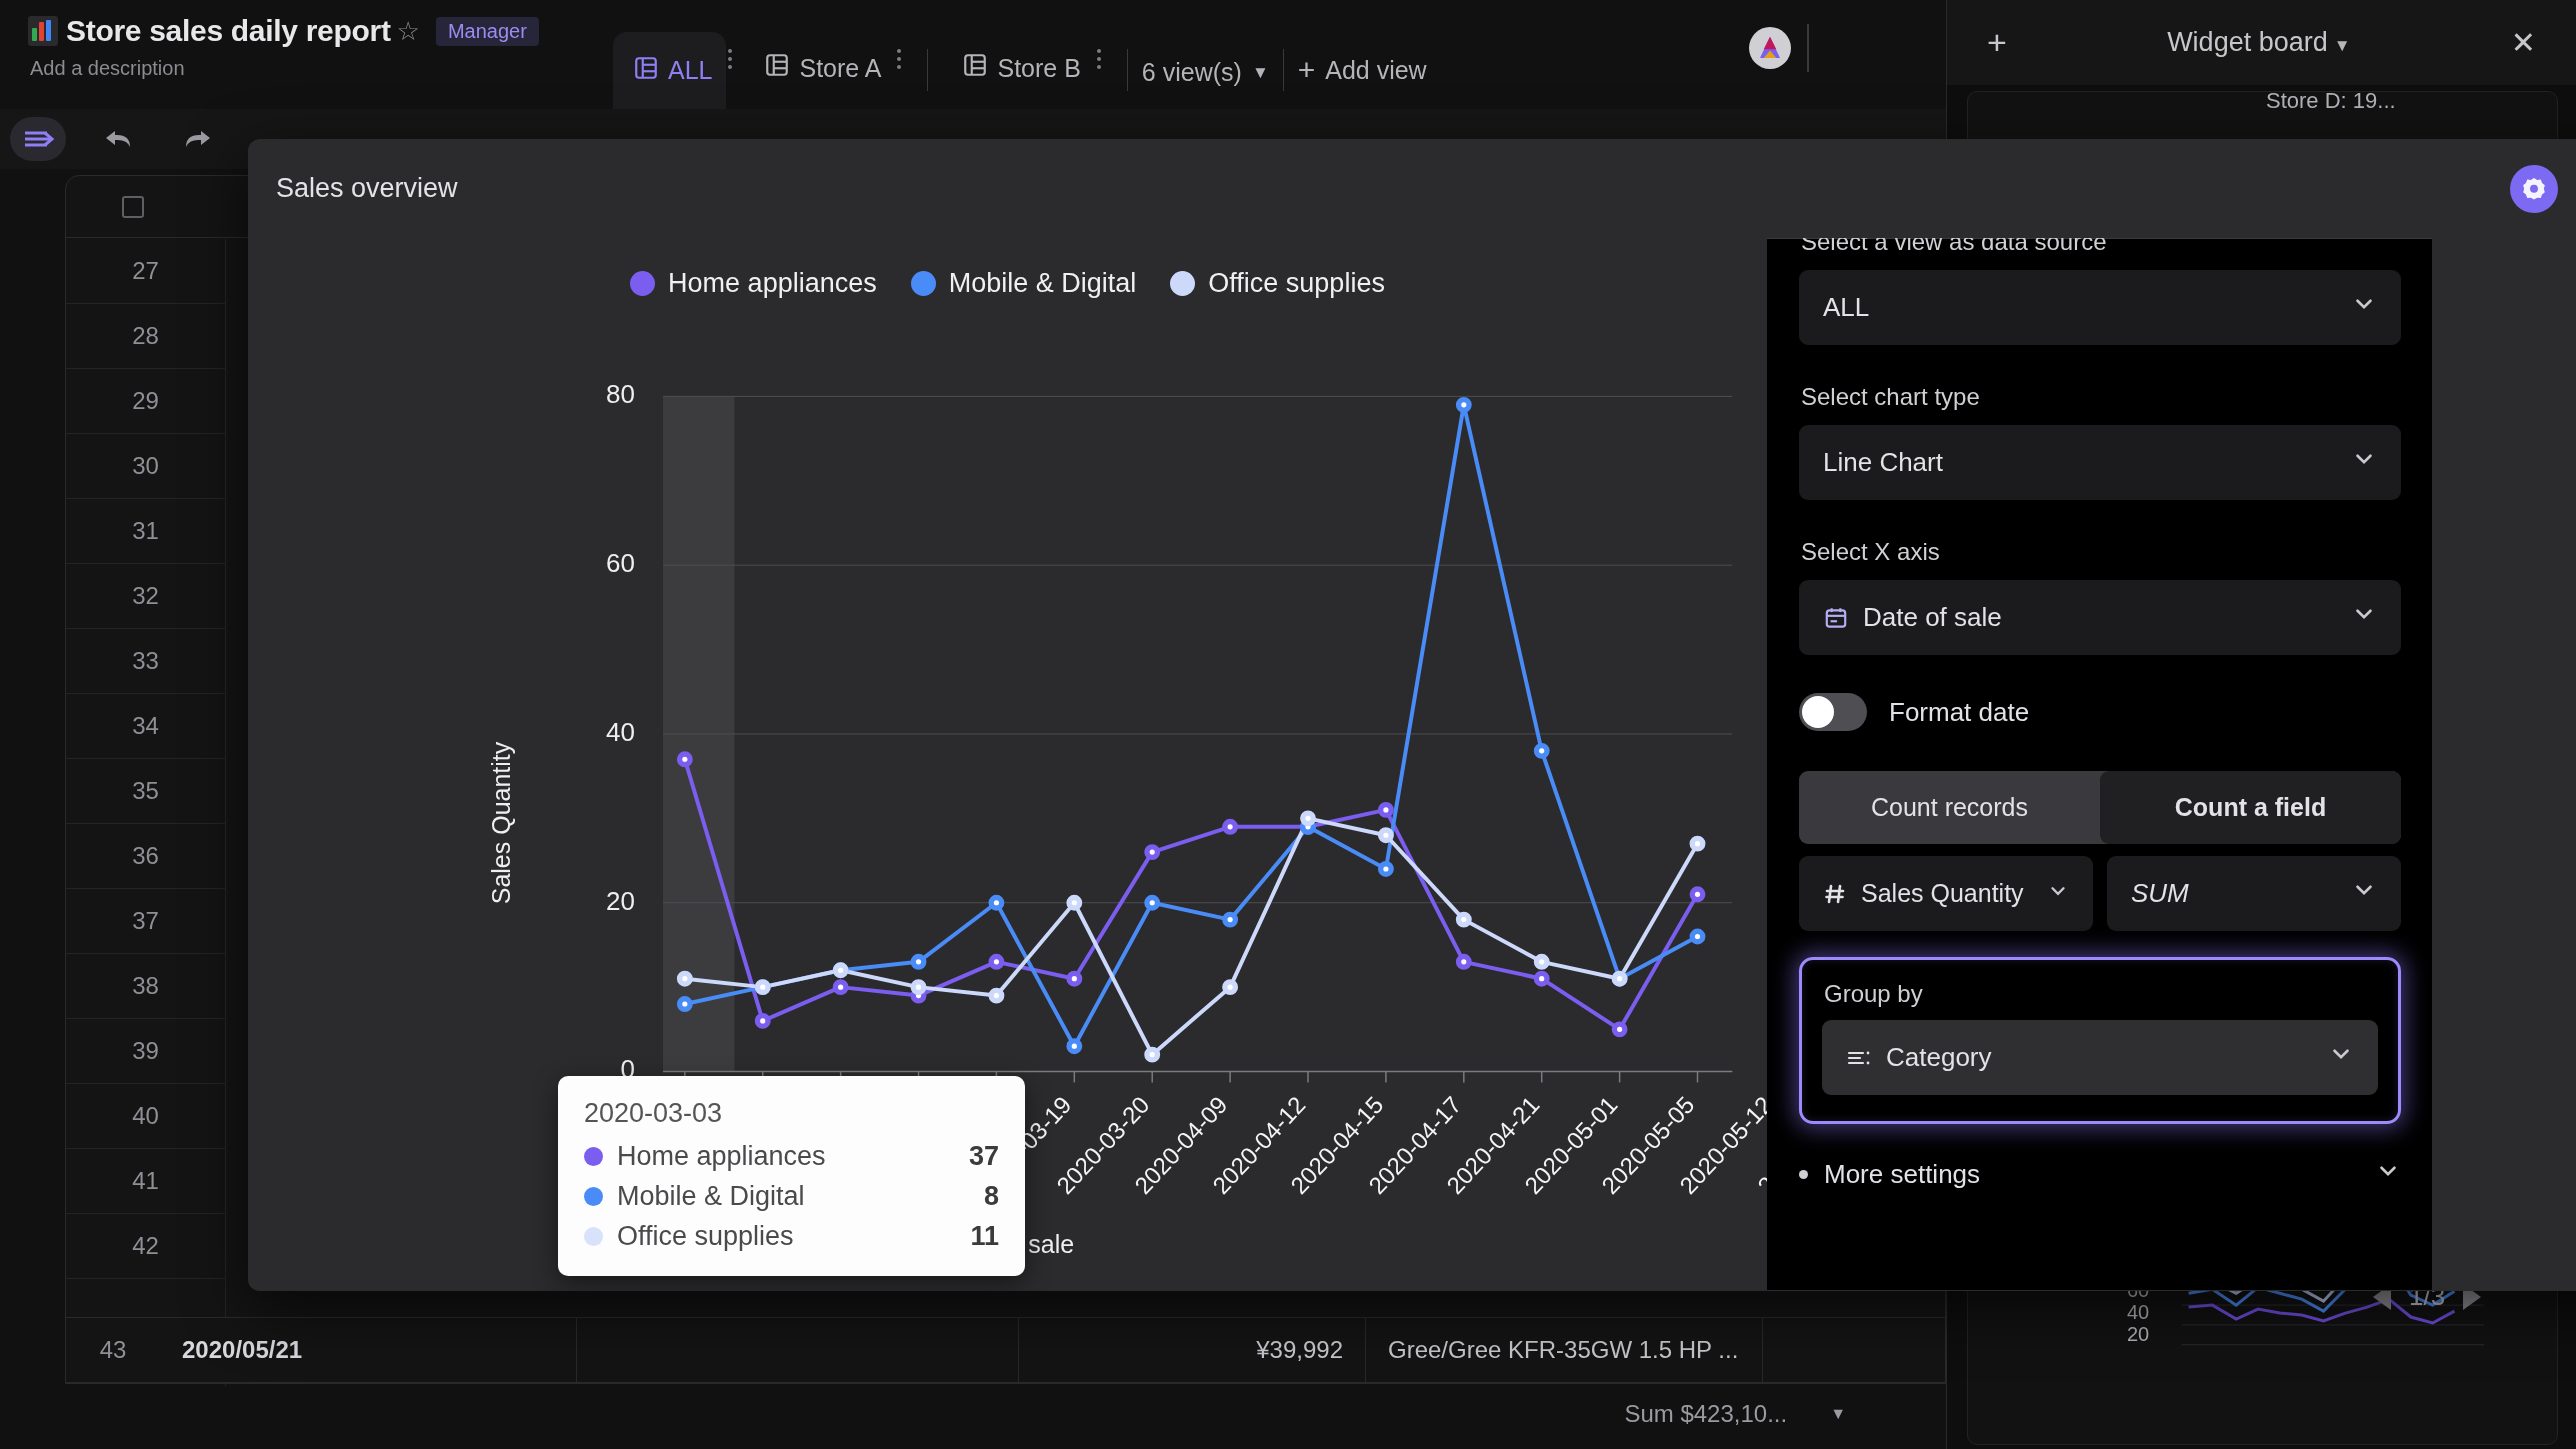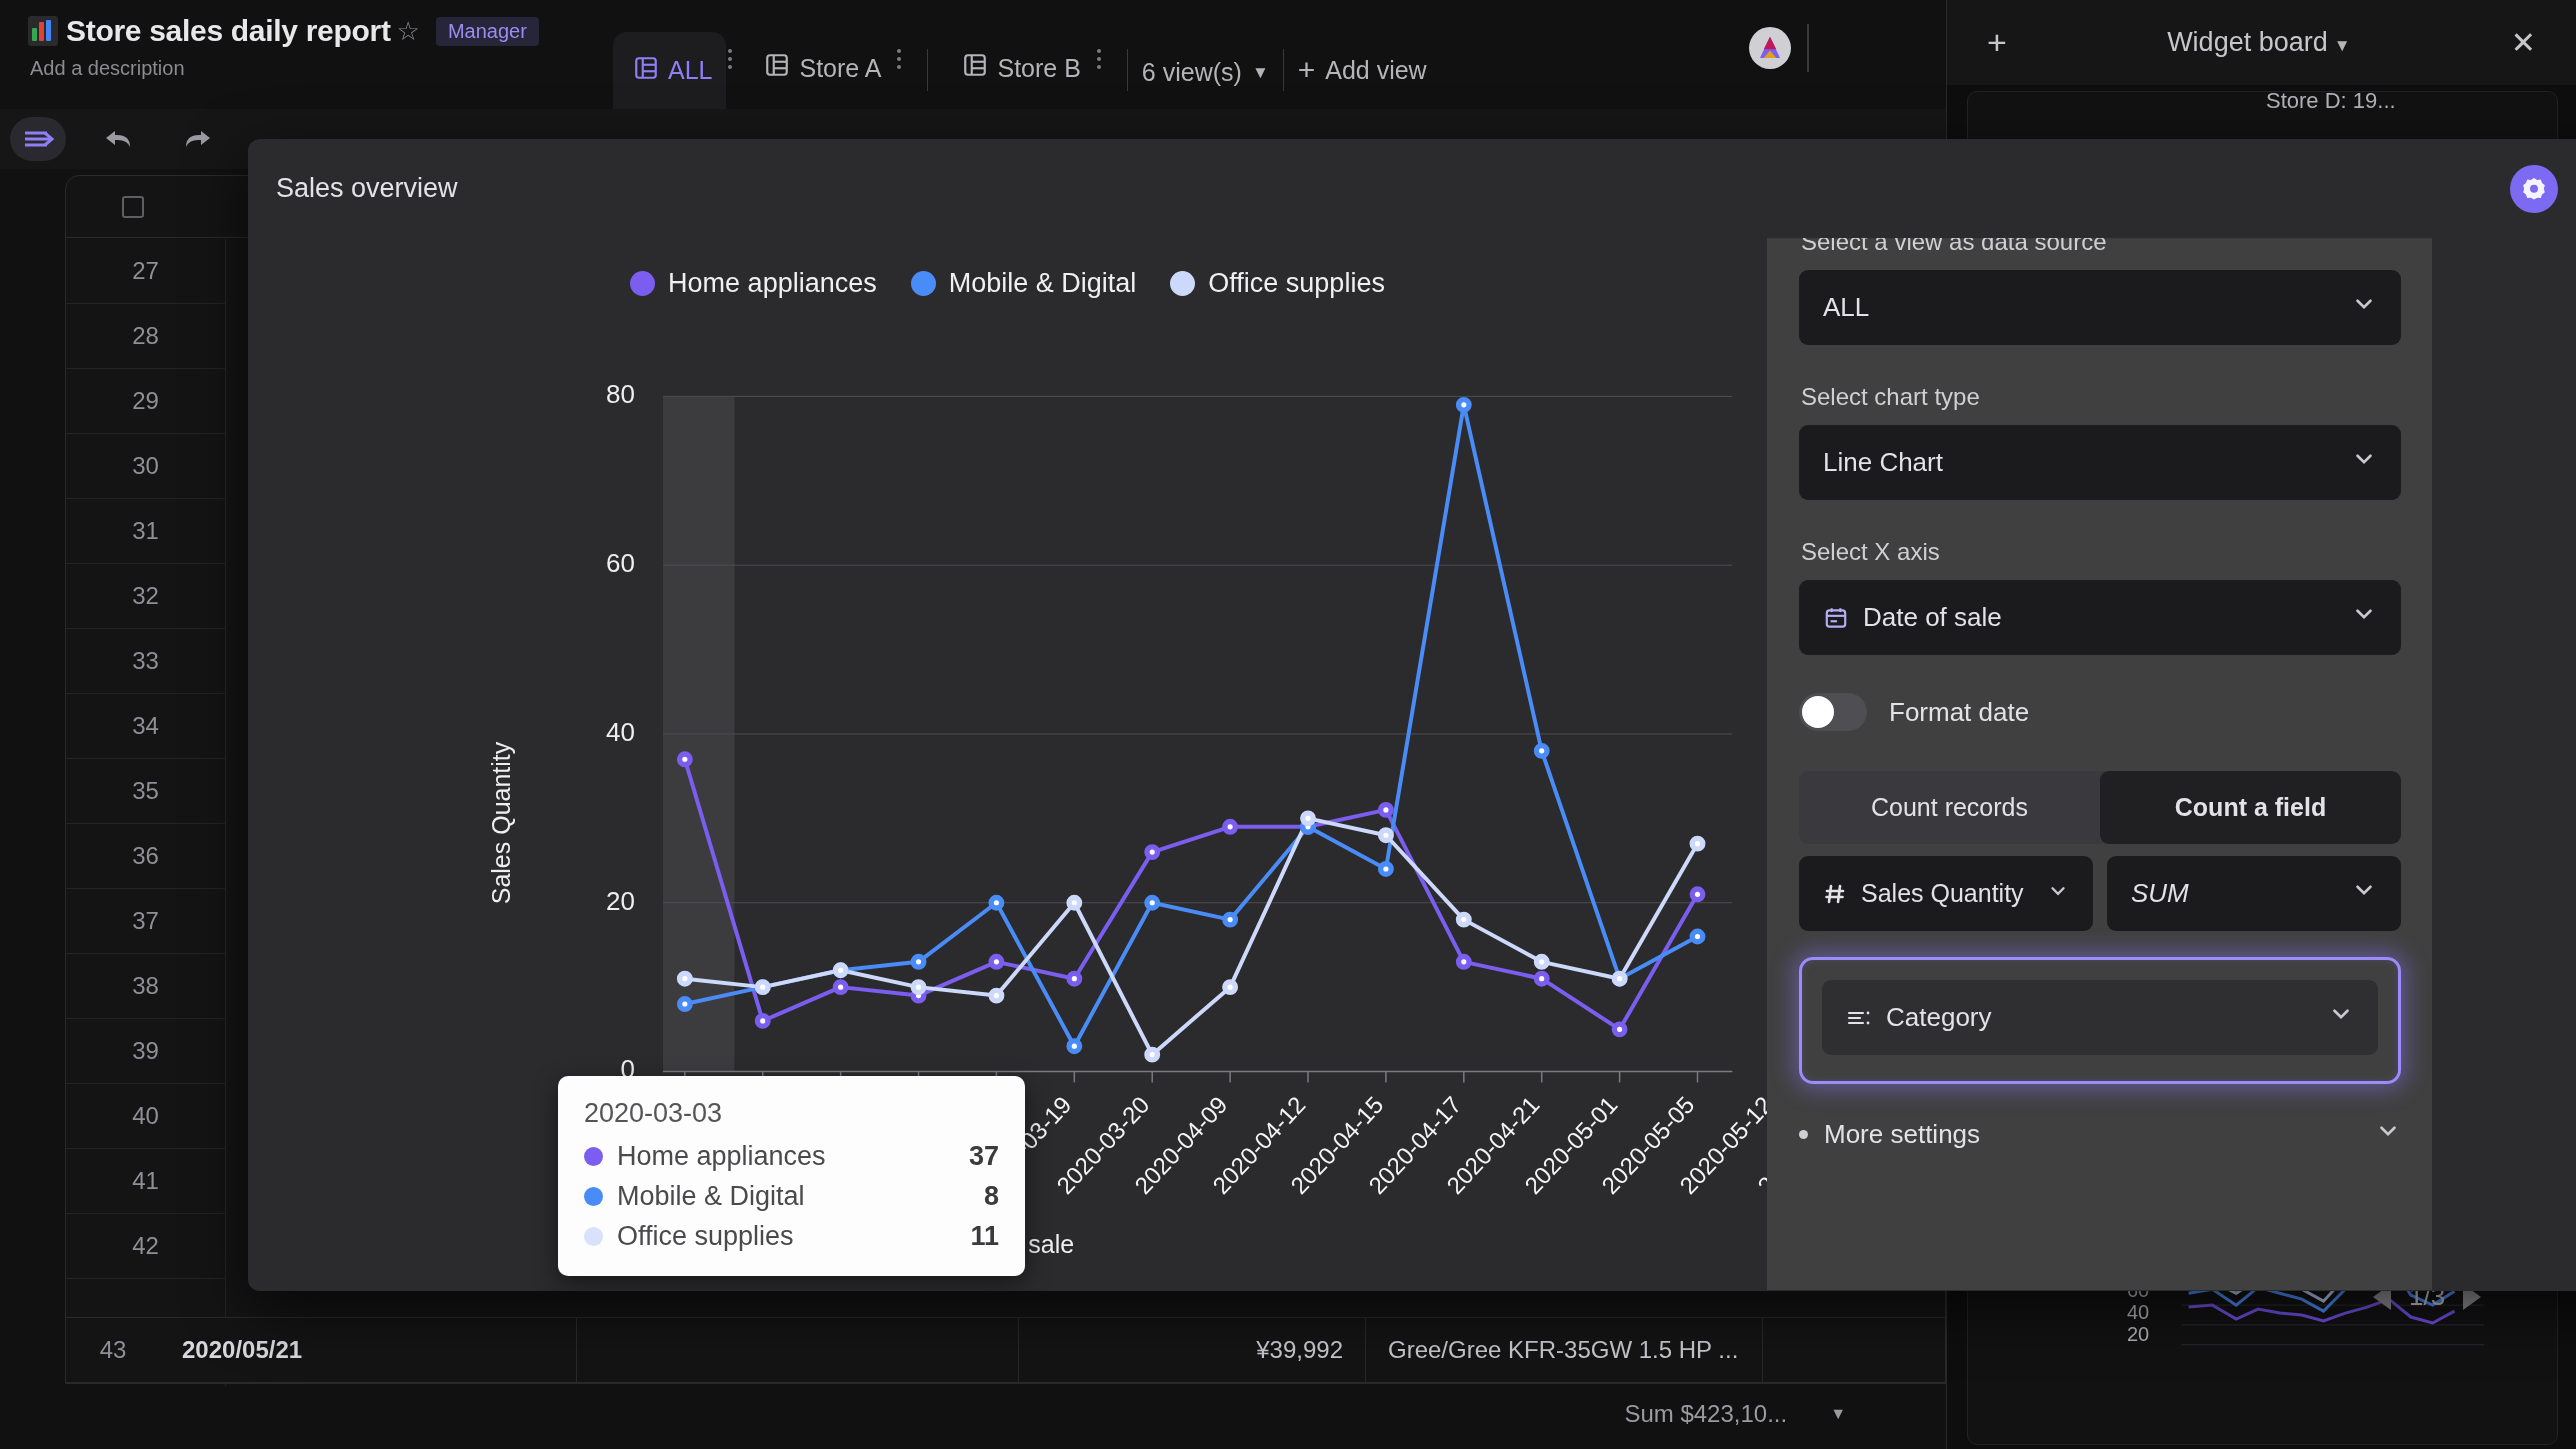--- a/index.html
+++ b/index.html
@@ -191,21 +191,21 @@
   .kebab span { width:5px;height:5px;border-radius:50%;background:#d2d2d7;display:block;}
   .m-sep { width:2px;height:40px;background:#4a4a4e;margin:0 22px;}
   .expand-btn { width:46px;height:46px;display:flex;align-items:center;justify-content:center;}
   .close-btn { width:46px;height:46px;display:flex;align-items:center;justify-content:center;margin-left:20px;}
 
   .modal-body { display:flex; height:1052px; }
   .chart-pane {
     width:1519px; background:#2b2b2d; position:relative;
   }
   .settings-pane {
-    width:665px; background:#404040; position:relative; padding:0 32px;
+    width:665px; background:#000000; position:relative; padding:0 32px;
     overflow:hidden;
   }
   .settings-inner { position:absolute; left:32px; top:-10px; width:602px; }
 
   .s-label { font-size:24px; color:#cfcfd4; margin:0 0 14px 2px; }
   .s-select {
     height:75px; background:#1b1b1d; border-radius:9px;
     display:flex; align-items:center; padding:0 24px;
     font-size:26px; color:#e2e2e7; margin-bottom:38px; position:relative;
   }
@@ -810,20 +810,21 @@
             <span>SUM</span>
             <span class="chev">
               <svg width="26" height="26" viewBox="0 0 24 24" fill="none" stroke="#c9c9ce" stroke-width="2.4" stroke-linecap="round">
                   <path d="M6 9 L12 15 L18 9"></path>
                 </svg>
             </span>
           </div>
         </div>
 
         <div class="groupby-box">
+          <div class="s-label">Group by</div>
           <div class="s-select">
             <span class="f-ic">
               <svg width="26" height="24" viewBox="0 0 26 24" stroke="#e2e2e7" stroke-width="2.2" stroke-linecap="round">
                 <line x1="3" y1="7" x2="17" y2="7"></line>
                   <line x1="3" y1="12" x2="14" y2="12"></line>
                   <line x1="3" y1="17" x2="17" y2="17"></line>
                 <circle cx="22" cy="7" r="1.4" fill="#e2e2e7" stroke="none"></circle>
                   <circle cx="22" cy="17" r="1.4" fill="#e2e2e7" stroke="none"></circle>
               </svg>
             </span>

